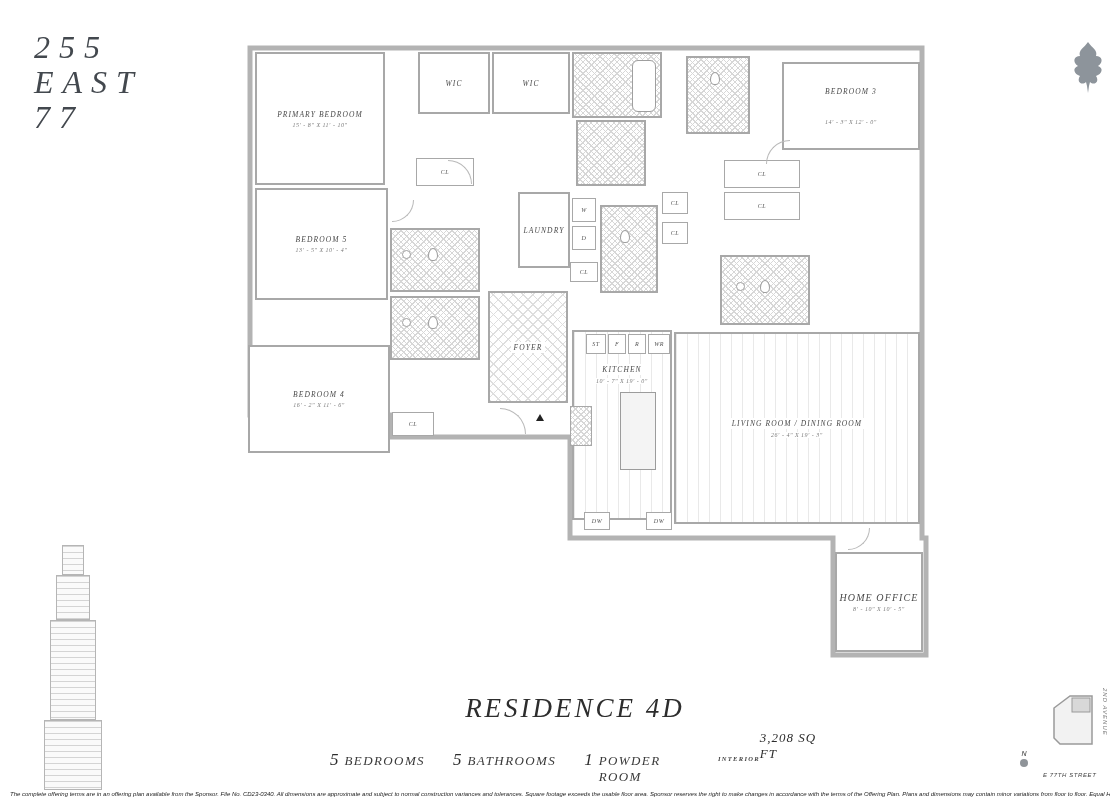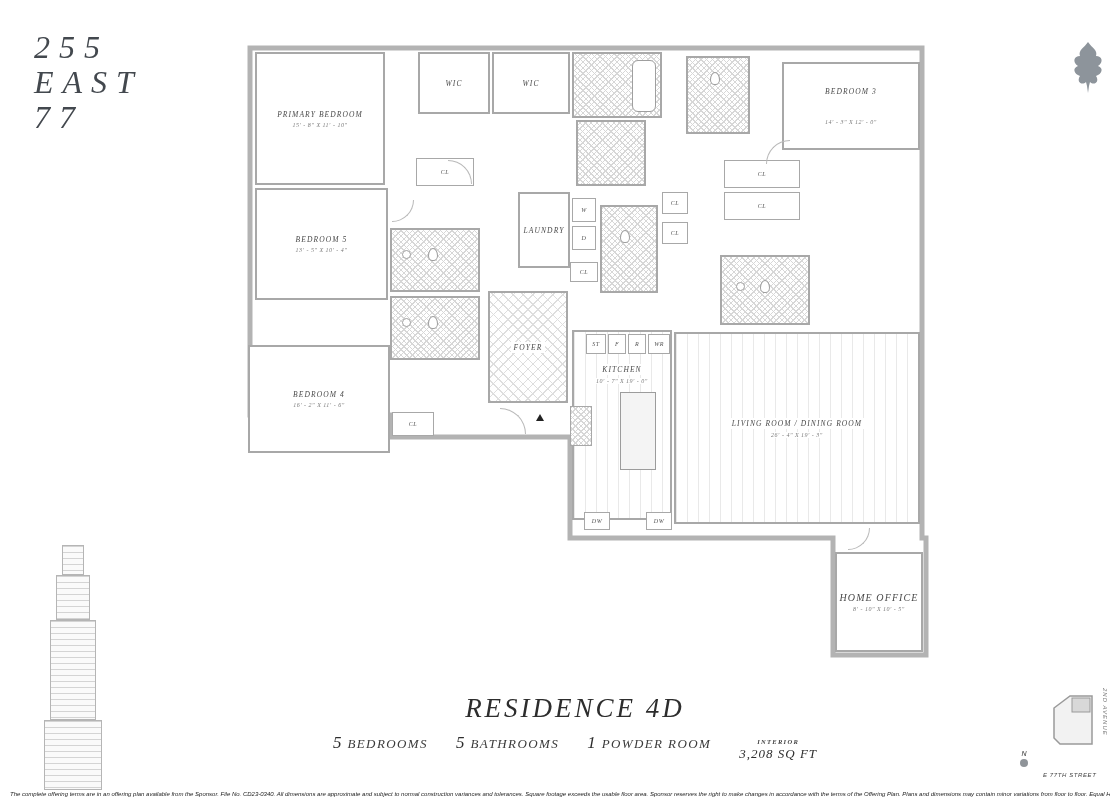--- a/index.html
+++ b/index.html
@@ -33,21 +33,21 @@
   .toilet { width:10px; height:13px; border-radius:50% 50% 45% 45% / 60% 60% 40% 40%; }
   .sink { width:9px; height:9px; border-radius:50%; }
   .entry-tri { position:absolute; width:0; height:0; border-left:4px solid transparent; border-right:4px solid transparent; border-bottom:7px solid #222; z-index:4; }
 
   
   .res-title { position:absolute; left:315px; top:693px; width:520px; text-align:center; font-size:27px; letter-spacing:3px; color:#2d2d2d; }
   .stats { position:absolute; left:330px; top:733px; width:490px; display:flex; justify-content:center; align-items:baseline; gap:28px; }
   .stat { display:flex; align-items:baseline; gap:6px; }
   .stat-num { font-size:17px; color:#2d2d2d; }
   .stat-label { font-size:13px; letter-spacing:1.4px; color:#3a3a3a; }
-  .interior { display:flex; flex-direction:column; align-items:center; transform:translateY(-4px); }
+  .interior { display:flex; flex-direction:row; align-items:flex-end; transform:translateY(-4px); }
   .interior-label { font-size:6.5px; letter-spacing:1.3px; color:#444; font-weight:bold; }
   .interior-value { font-size:13px; letter-spacing:1px; color:#2d2d2d; margin-top:1px; }
 
   
   .bldg { position:absolute; left:40px; top:545px; width:66px; height:245px; z-index:1; }
   .bldg .seg { position:absolute; border:1px solid #b5b5b5; background-color:#fafafa;
       background-image: repeating-linear-gradient(180deg, #d4d4d4 0, #d4d4d4 1px, transparent 1px, transparent 6px); }
 
   
   .keyplan-street { position:absolute; left:1043px; top:772px; font-family:"Liberation Sans", sans-serif; font-size:6px; letter-spacing:0.6px; color:#444; }

